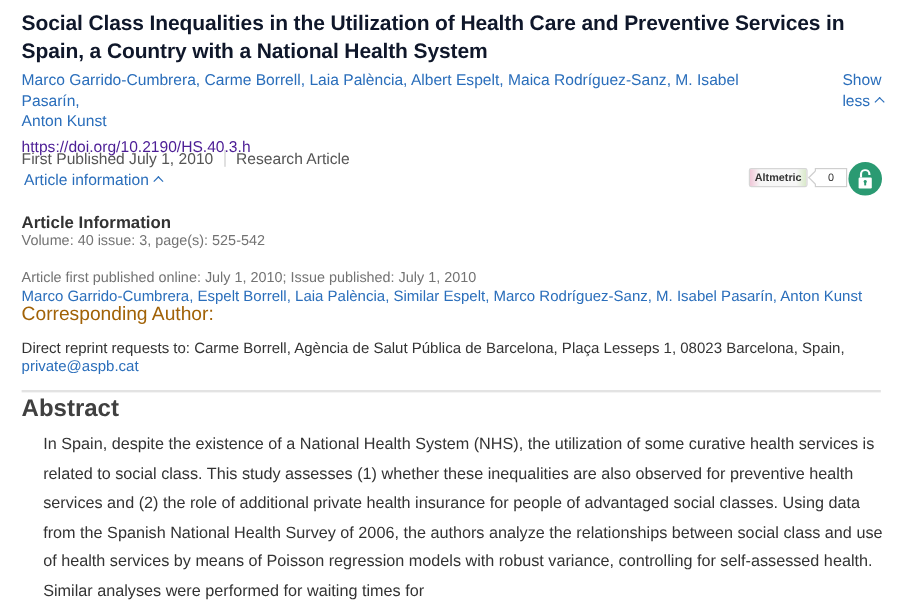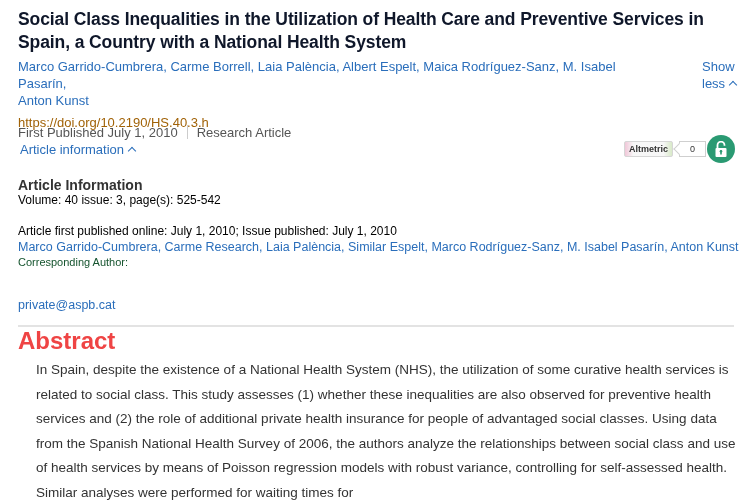--- a/index.html
+++ b/index.html
@@ -22,30 +22,30 @@
   }
   .chev-up { display: inline-block; width: 6px; height: 6px; border-left: 1.6px solid #2a6ebb; border-top: 1.6px solid #2a6ebb; transform: rotate(45deg); margin-left: 5px; position: relative; top: 0px; }
 
   .meta {
     position: absolute; left: 18px; top: 96px;
     font-size: 13px; line-height: 17px; color: #555555; margin-top: 28px;
   }
   .meta .sep { display: inline-block; width: 1px; height: 14px; background: #cccccc; margin: 0 9px; vertical-align: -2px; }
   .doi {
     position: absolute; left: 18px; top: 114px;
-    font-size: 13px; line-height: 17px; color: #a16207;
+    font-size: 13px; line-height: 17px; color: #4c1d95;
   }
   .article-info-toggle {
     position: absolute; left: 20px; top: 141px;
     font-size: 13px; line-height: 17px; color: #2a6ebb; cursor: pointer;
   }
 
   .altmetric {
     position: absolute; left: 624px; top: 140px; height: 17px;
-    display: flex; align-items: center;
+    display: flex; 
   }
   .altmetric-badge {
     height: 16px; padding: 0 4px; font-size: 9px; font-weight: bold; color: #333;
     border: 1px solid #d6d6d6; border-radius: 2px; line-height: 14px;
     background: linear-gradient(90deg, #f0c7d8 0%, #f7f7f7 18%, #f7f7f7 82%, #d8e9c8 100%);
   }
   .altmetric-count {
     margin-left: 6px; height: 16px; width: 27px; border: 1px solid #cfcfcf;
     font-size: 9px; line-height: 14px; text-align: center; color: #333; position: relative; background: #fff;
   }
@@ -56,42 +56,42 @@
   .lock {
     position: absolute; left: 707px; top: 135px; width: 28px; height: 28px; border-radius: 50%;
     background: #2a9a72; display: flex; align-items: center; justify-content: center;
   }
 
   .ai-heading {
     position: absolute; left: 18px; top: 177px;
     font-size: 14px; font-weight: bold; line-height: 17px; color: #333333;
   }
   .ai-line {
-    position: absolute; left: 18px; font-size: 12px; line-height: 14px; color: #000000;
+    position: absolute; left: 18px; font-size: 12px; line-height: 14px; color: #737373;
   }
 
   .auth-line {
     position: absolute; left: 18px; top: 240px;
     font-size: 12.5px; line-height: 15px; color: #2a6ebb;
   }
   .auth-line .first { }
   .corr {
-    position: absolute; left: 18px; top: 255px; font-size: 11px; line-height: 15px; color: #14532d;
+    position: absolute; left: 18px; top: 255px; font-size: 16px; line-height: 15px; color: #a16207;
   }
   .reprint {
     position: absolute; left: 18px; top: 283px; width: 720px;
     font-size: 12.5px; line-height: 15px; color: #333;
   }
 
   .divider {
     position: absolute; left: 18px; top: 325px; width: 716px; height: 2px; background: #e3e3e3;
   }
   .abstract-heading {
     position: absolute; left: 18px; top: 329px;
-    font-size: 24px; line-height: 24px; color: #ef4444;
+    font-size: 20px; line-height: 24px; color: #404040;
   }
   .abstract-body {
     position: absolute; left: 36px; top: 358px; width: 705px;
     font-size: 13.5px; line-height: 24.5px; color: #333333;
   }
 </style>
 </head>
 <body>
 
 <h1 class="title">Social Class Inequalities in the Utilization of Health Care and Preventive Services in Spain, a Country with a National Health System</h1>
@@ -127,24 +127,24 @@
     <rect x="6.2" y="9.5" width="1.6" height="4" fill="#2a9a72"></rect>
     <circle cx="7" cy="10.3" r="1.3" fill="#2a9a72"></circle>
   </svg>
 </div>
 
 <h2 class="ai-heading">Article Information</h2>
 <div class="ai-line" style="top:193px;">Volume: 40 issue: 3, page(s): 525-542</div>
 <div class="ai-line" style="top:224px;">Article first published online: July 1, 2010; Issue published: July 1, 2010</div>
 
 <div class="auth-line">
-  <a href="#" class="first">Marco Garrido-Cumbrera</a><span>, </span><a href="#">Carme Research</a><span>, </span><a href="#">Laia Palència</a><span>, </span><a href="#">Similar Espelt</a><span>, </span><a href="#">Marco Rodríguez-Sanz</a><span>, </span><a href="#">M. Isabel Pasarín</a><span>, </span><a href="#">Anton Kunst</a>
+  <a href="#" class="first">Marco Garrido-Cumbrera</a><span>, </span><a href="#">Espelt Borrell</a><span>, </span><a href="#">Laia Palència</a><span>, </span><a href="#">Similar Espelt</a><span>, </span><a href="#">Marco Rodríguez-Sanz</a><span>, </span><a href="#">M. Isabel Pasarín</a><span>, </span><a href="#">Anton Kunst</a>
 </div>
 <div class="corr">Corresponding Author:</div>
 
 <div class="reprint">
-  <br>
+  <span>Direct reprint requests to: Carme Borrell, Agència de Salut Pública de Barcelona, Plaça Lesseps 1, 08023 Barcelona, Spain,</span><br>
   <a href="#">private@aspb.cat</a>
 </div>
 
 <div class="divider"></div>
 <h2 class="abstract-heading">Abstract</h2>
 <p class="abstract-body">In Spain, despite the existence of a National Health System (NHS), the utilization of some curative health services is related to social class. This study assesses (1) whether these inequalities are also observed for preventive health services and (2) the role of additional private health insurance for people of advantaged social classes. Using data from the Spanish National Health Survey of 2006, the authors analyze the relationships between social class and use of health services by means of Poisson regression models with robust variance, controlling for self-assessed health. Similar analyses were performed for waiting times for</p>
 
 </body></html>

